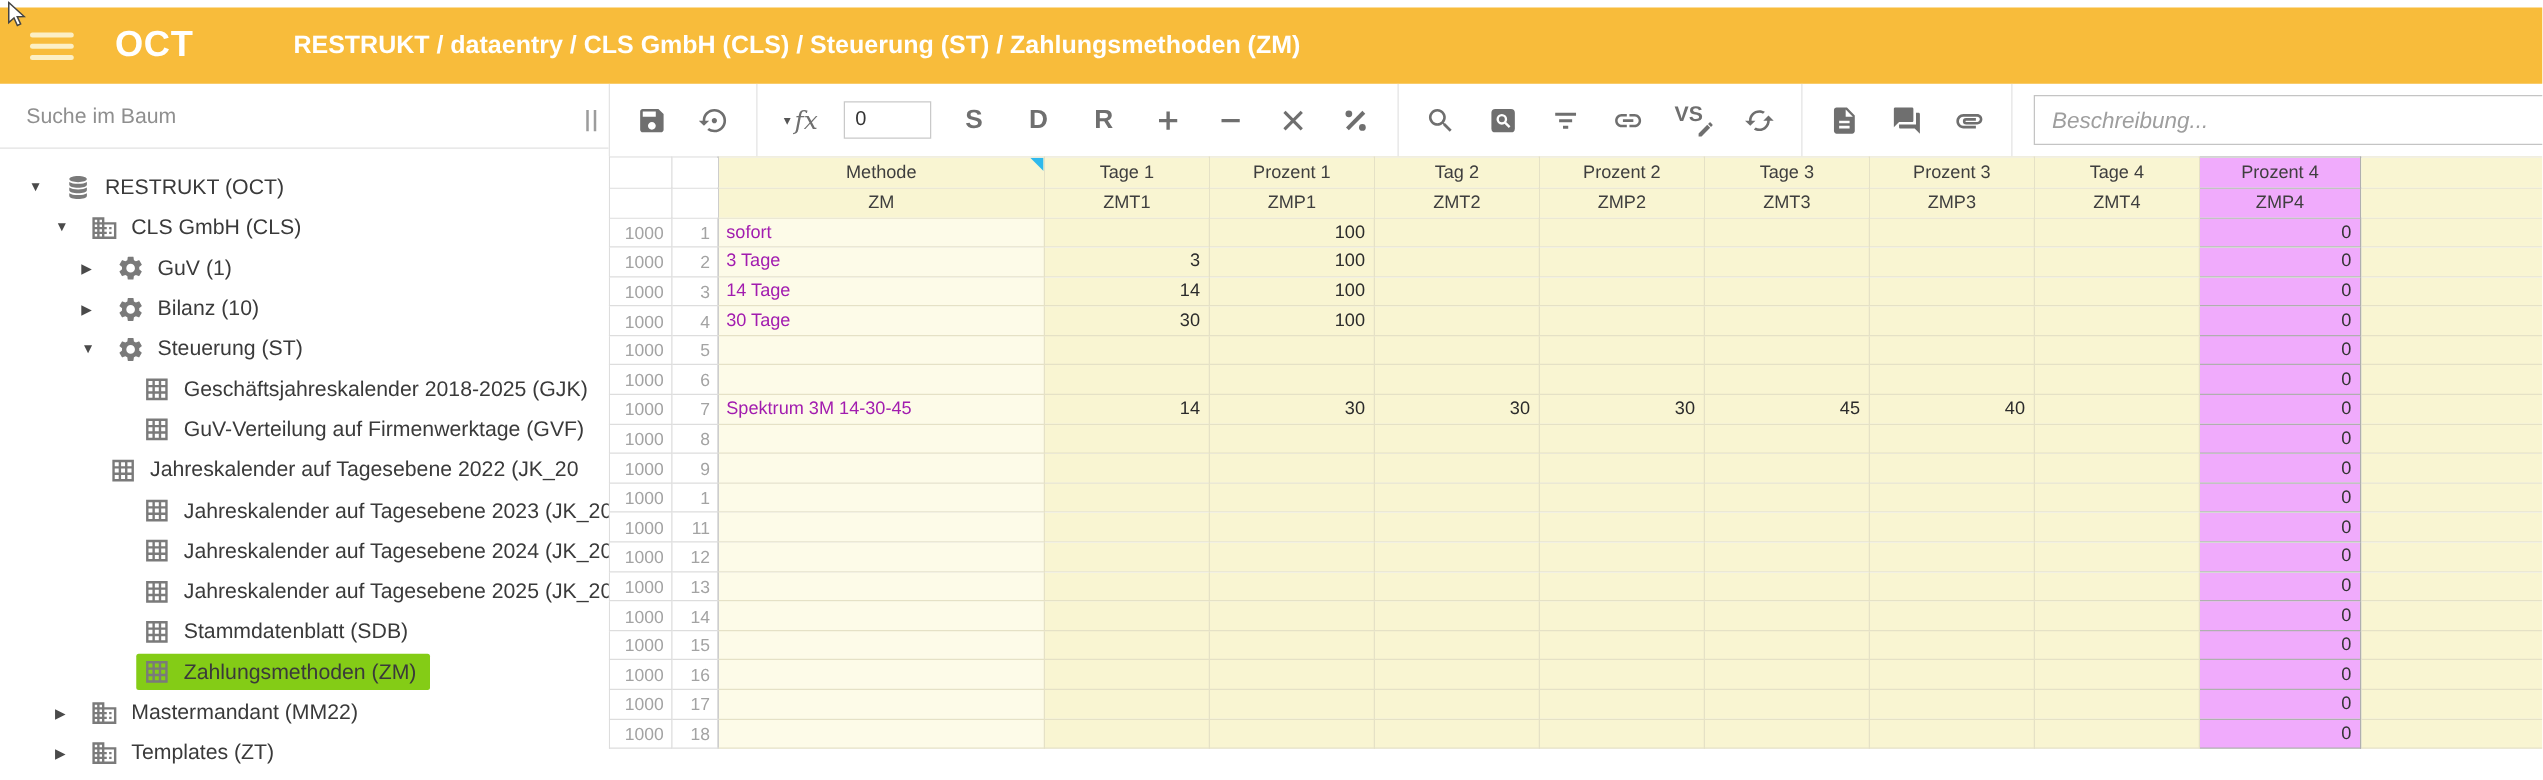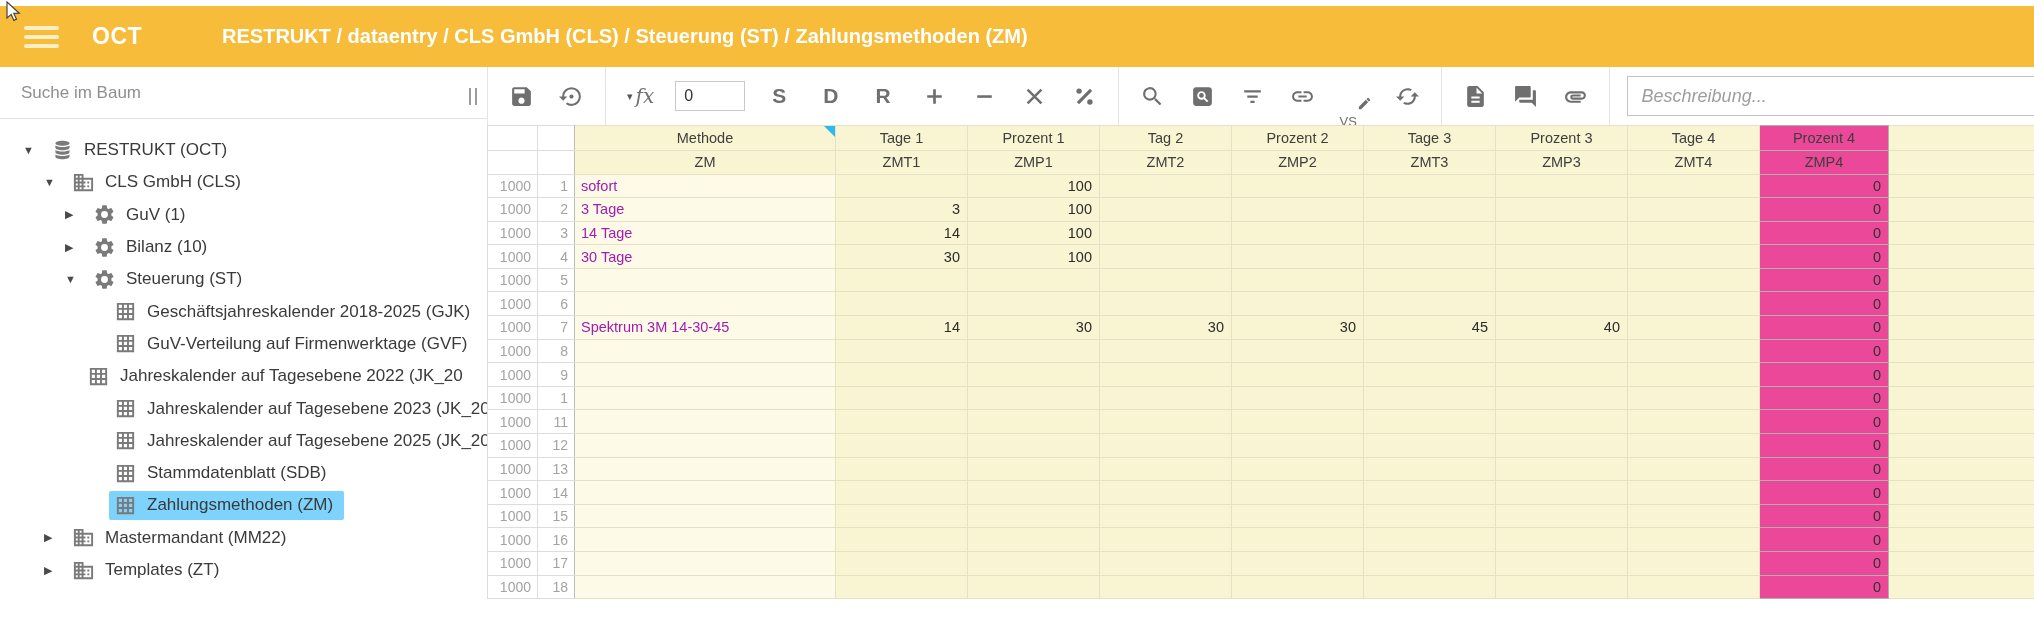--- a/index.html
+++ b/index.html
@@ -5,78 +5,78 @@
   * { box-sizing: border-box; margin: 0; padding: 0; }
   html,body { width: 2034px; height: 624px; overflow: hidden; background:#fff;
     font-family: "Liberation Sans", sans-serif; }
   .screen { position: relative; width: 2034px; height: 624px; background:#fff; }
 
   
   .appbar { position:absolute; top:6px; left:0; right:0; height:61px;
     display:flex; align-items:center; }
   .burger { margin-left:24px; width:35px; cursor:pointer; flex:none; }
   .burger i { display:block; height:4px; margin:5px 0; border-radius:2px; background:#FCEFC4; }
-  .app-title { color:#fff; font-size:23px; font-weight:700; letter-spacing:.5px; margin-left:33px; }
+  .app-title { color:#fff; font-size:29px; font-weight:700; letter-spacing:.5px; margin-left:33px; }
   .crumb { color:#fff; font-size:20px; font-weight:700; margin-left:80px; white-space:nowrap; }
 
   .cursor { position:absolute; left:3px; top:1px; z-index:50; }
 
   
   .content { position:absolute; top:67px; left:0; right:0; bottom:0; display:flex; overflow:hidden; }
 
   
   aside { width:487px; flex:none; overflow:hidden; }
   .search-row { height:52px; border-bottom:1px solid #E2E2E2; display:flex; align-items:center;
     padding-left:21px; color:#8F8F8F; font-size:17px; cursor:text; }
   .tree { padding-top:15px; }
   .tree-row { height:32.3px; display:flex; align-items:center; white-space:nowrap; cursor:pointer; }
   .expander { width:26px; flex:none; font-size:11px; color:#4A4A4A; padding-left:3px; }
   .node { display:flex; align-items:center; gap:10px; padding:3px 11px 3px 5px; border-radius:2px; }
-  .node.selected { background:#7dd3fc; }
+  .node.selected { background:#84cc16; }
   .node svg { width:23px; height:23px; flex:none; fill:#7A7A7A; }
   .node .tlabel { font-size:17px; color:#3A3A3A; }
 
   
   main { flex:1; position:relative; min-width:0; }
   .toolbar { height:58px; display:flex; align-items:center; gap:17px; padding-right:6px; }
   .tdiv { width:1px; height:58px; background:#E4E4E4; flex:none; }
   .tbtn { flex:none; display:flex; align-items:center; justify-content:center;
     color:#6F6F6F; cursor:pointer; padding:0 4px; }
   .tbtn svg { width:25px; height:25px; fill:#6F6F6F; }
   .letter { font-size:21px; font-weight:700; padding:0 10px; }
   .fx-arrow { font-size:11px; color:#555; margin-right:3px; }
   .fx { font-family:"DejaVu Serif", serif; font-style:italic; font-size:20px; }
   .value-input { flex:none; width:70px; height:30px; border:1px solid #C9C9C9; background:#fff;
     font-family:"Liberation Sans",sans-serif; font-size:16px; color:#333; padding-left:8px; }
   .desc-input { flex:none; margin-left:auto; width:443px; height:40px; border:1px solid #C4C4C4;
     background:#fff; font-family:"Liberation Sans",sans-serif; font-style:italic;
     font-size:18px; color:#555; padding-left:14px; }
   .desc-input::placeholder { color:#9E9E9E; font-style:italic; }
   .vs-wrap { position:relative; width:30px; height:26px; }
-  .vs-txt { position:absolute; left:0; top:-1px; font-size:13px; font-weight:400; color:#6F6F6F;margin-top:32px; }
+  .vs-txt { position:absolute; left:0; top:-1px; font-size:17px; font-weight:700; color:#6F6F6F; }
   .vs-wrap svg { position:absolute; right:-2px; bottom:-2px; width:15px; height:15px; fill:#6F6F6F; }
 
   .splitter { position:absolute; left:-18px; top:21px; width:8px; height:17px;
     border-left:2px solid #9C9C9C; border-right:2px solid #9C9C9C; cursor:col-resize; z-index:5; }
 
   
   .grid-wrap { position:absolute; top:58px; left:0; right:0; bottom:0; overflow:hidden; }
   table { border-collapse:collapse; table-layout:fixed; width:1547px; }
   th, td { border:1px solid #E5E1C6; font-weight:normal; font-size:14.5px;
     overflow:hidden; white-space:nowrap; }
   thead th { color:#3E3E3E; text-align:center; height:24px; position:relative; cursor:pointer; }
   tbody td { height:23.6px; cursor:cell; }
   .c-white { background:#fff; border-color:#DDD; color:#A3A3A3; text-align:right;
     padding-right:6px; font-size:14px; }
   .c-rownum { border-right-color:#BDBDBD; }
   .c-yellow { background:#F9F5D2; }
   td.c-yellow { text-align:right; padding-right:7px; color:#2B2B2B; }
   .c-methode { background:#FDFBE8; }
   td.c-methode { text-align:left; padding-left:6px; color:#a21caf; }
-  .c-gray { background:#ec4899; border-color:#AFAFAF; }
+  .c-gray { background:#f0abfc; border-color:#AFAFAF; }
   td.c-gray { text-align:right; padding-right:7px; color:#333; }
   .c-filler { background:#F9F5D2; }
   .note-marker { position:absolute; top:0; right:0; width:11px; height:11px;
     background:#2FB9EC; clip-path:polygon(0 0, 100% 0, 100% 100%); }
 </style>
 </head>
 <body>
 
 <div class="screen">
 
@@ -170,20 +170,29 @@
               <span class="tlabel">Jahreskalender auf Tagesebene 2022 (JK_20</span>
             </span>
           </div>
           <div class="tree-row" style="padding-left: 83px; text-align: center;">
             <span class="expander"></span>
             <span class="node">
               <svg viewBox="0 0 24 24">
                 <path d="M4 4h16v16H4z M4 9.3h16 M4 14.6h16 M9.3 4v16 M14.6 4v16" fill="none" stroke="#7A7A7A" stroke-width="2"></path>
               </svg>
               <span class="tlabel">Jahreskalender auf Tagesebene 2023 (JK_20</span>
+            </span>
+          </div>
+          <div class="tree-row" style="padding-left: 83px;">
+            <span class="expander"></span>
+            <span class="node">
+              <svg viewBox="0 0 24 24">
+                <path d="M4 4h16v16H4z M4 9.3h16 M4 14.6h16 M9.3 4v16 M14.6 4v16" fill="none" stroke="#7A7A7A" stroke-width="2"></path>
+              </svg>
+              <span class="tlabel">Jahreskalender auf Tagesebene 2024 (JK_20</span>
             </span>
           </div>
           <div class="tree-row" style="padding-left: 83px; align-items: center;">
             <span class="expander"></span>
             <span class="node">
               <svg viewBox="0 0 24 24">
                 <path d="M4 4h16v16H4z M4 9.3h16 M4 14.6h16 M9.3 4v16 M14.6 4v16" fill="none" stroke="#7A7A7A" stroke-width="2"></path>
               </svg>
               <span class="tlabel">Jahreskalender auf Tagesebene 2025 (JK_20</span>
             </span>

